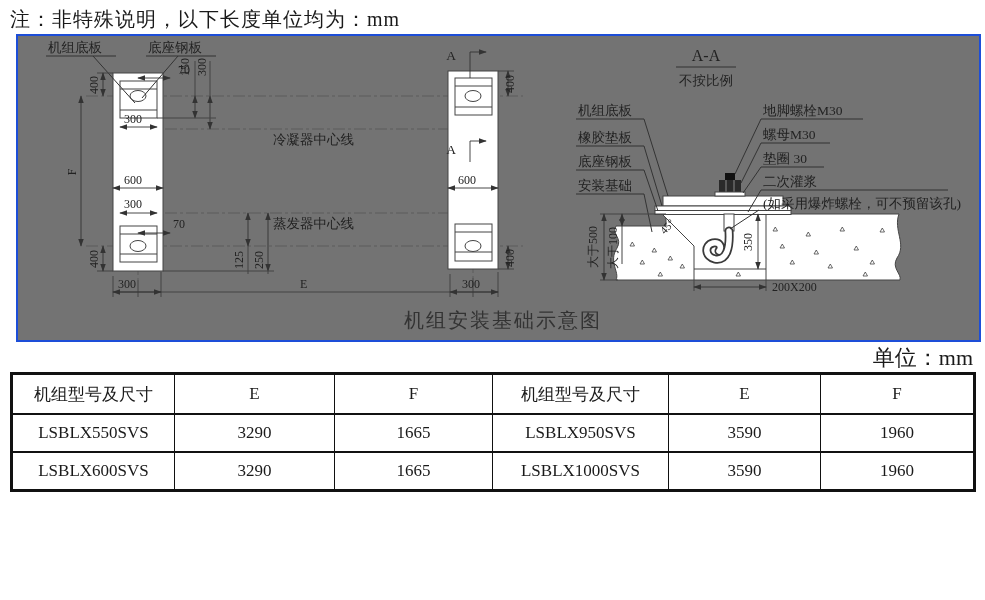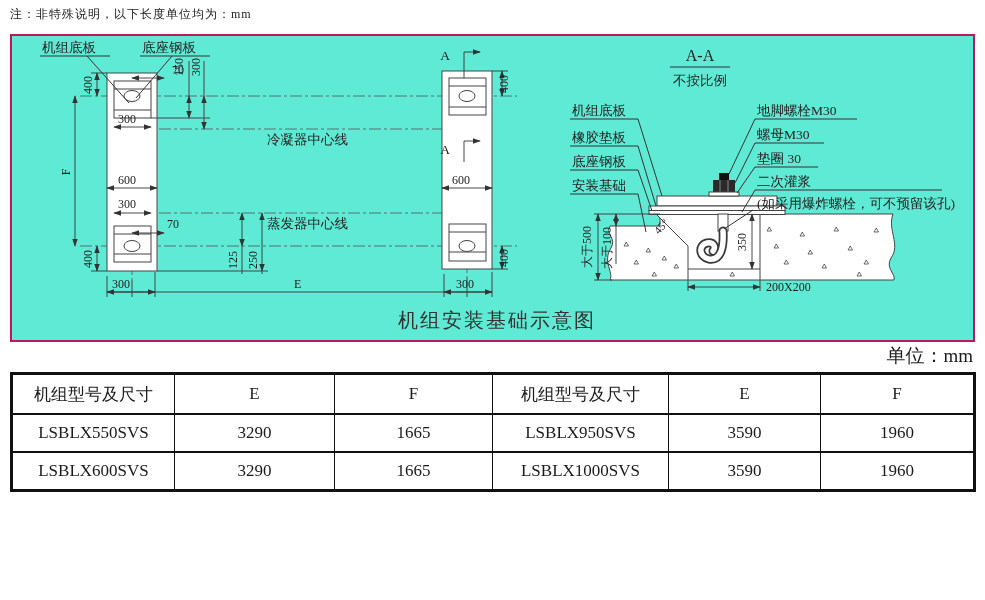--- a/index.html
+++ b/index.html
@@ -1,22 +1,22 @@
 <!DOCTYPE html>
 <html><head>
 <meta charset="utf-8">
 <style>
   html,body{margin:0;padding:0;}
   body{width:985px;height:600px;background:#fff;position:relative;overflow:hidden;
        font-family:"Liberation Serif","DejaVu Serif",serif;color:#1a1a1a;}
-  .note{position:absolute;left:10px;top:6px;font-size:12px;letter-spacing:1px;}
-  .panel{position:absolute;left:10px;top:34px;width:961px;height:304px;
-         background:#5eead4;border:2px solid #be185d;}
+  .note{position:absolute;left:10px;top:6px;font-size:20px;letter-spacing:1px;}
+  .panel{position:absolute;left:16px;top:34px;width:961px;height:304px;
+         background:#737373;border:2px solid #1d4ed8;}
   .panel svg{position:absolute;left:0;top:0;}
-  .unit{position:absolute;right:12px;top:343px;font-size:19px;}
+  .unit{position:absolute;right:12px;top:343px;font-size:22px;}
   table{position:absolute;left:10px;top:372px;width:963px;border-collapse:collapse;
         table-layout:fixed;font-size:17px;}
   table{border:3px solid #111;}
   th,td{border-left:1px solid #111;border-right:1px solid #111;
         border-top:2px solid #111;border-bottom:2px solid #111;
         text-align:center;font-weight:normal;padding:0;}
   thead th{height:38px;}
   tbody td{height:36px;}
   
   text{font-family:"Liberation Serif","DejaVu Serif",serif;fill:#222;}

